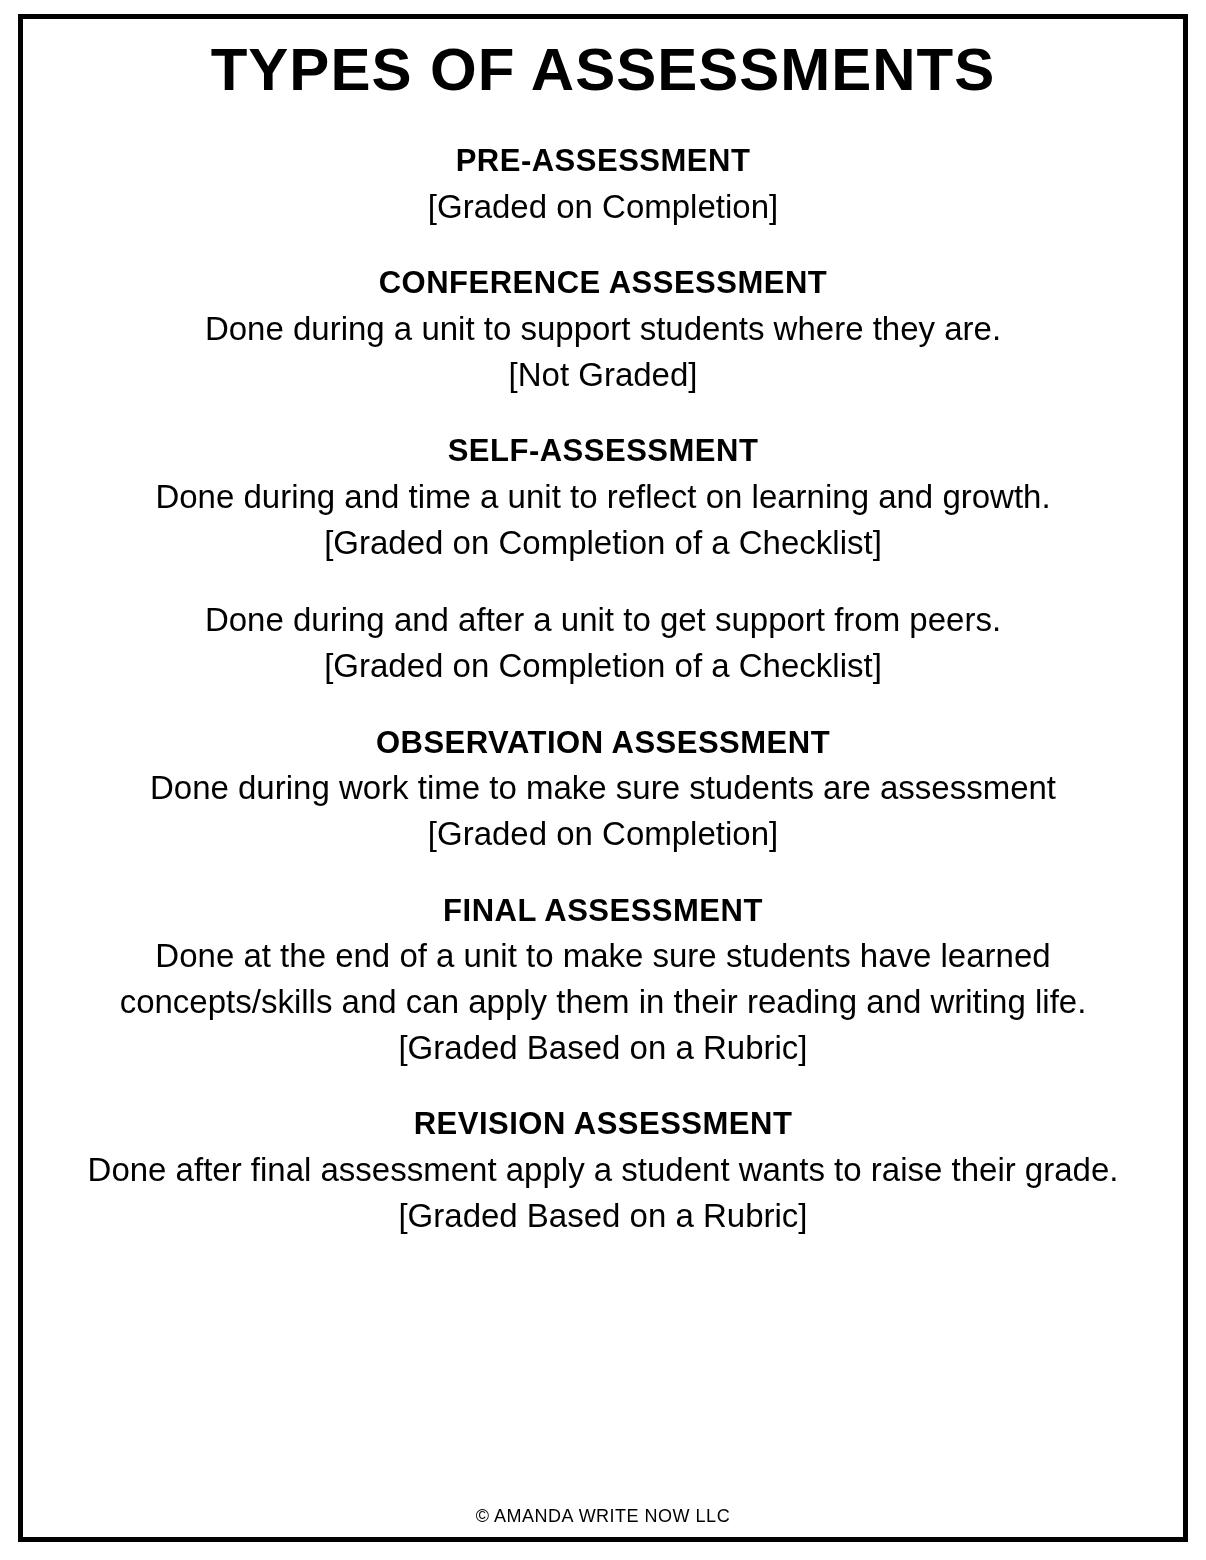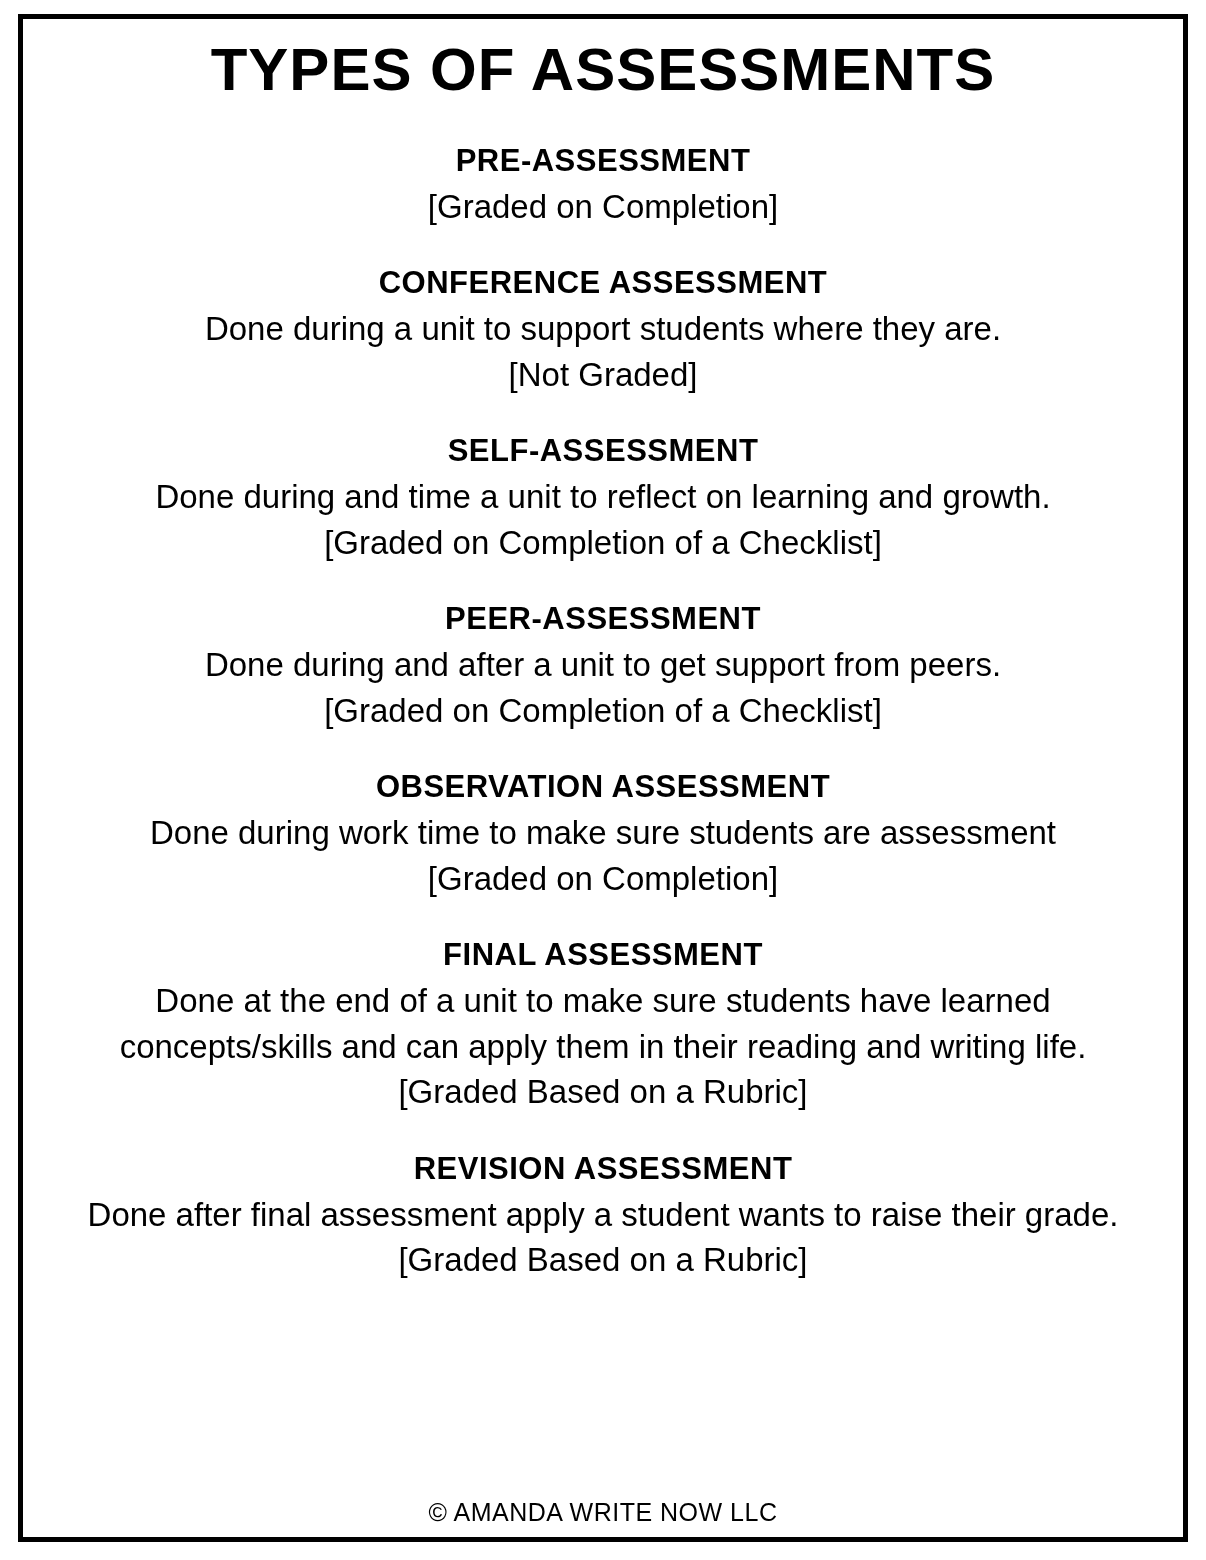--- a/index.html
+++ b/index.html
@@ -59,21 +59,21 @@
   }
   .section-description, .section-grading {
     font-size: 33px;
     font-weight: normal;
     line-height: 1.38;
     margin: 0 auto;
     max-width: 1090px;
   }
   .copyright {
     margin-top: auto;
-    font-size: 25px;
+    font-size: 18px;
     letter-spacing: 0.5px;
     padding-bottom: 4px;
   }
 </style>
 </head>
 <body>
 
 <div class="sheet">
   <div class="frame">
 
@@ -92,21 +92,20 @@
         <div class="section-grading">[Not Graded]</div>
       </div>
 
       <div class="section">
         <div class="section-heading">SELF-ASSESSMENT</div>
         <div class="section-description">Done during and time a unit to reflect on learning and growth.</div>
         <div class="section-grading">[Graded on Completion of a Checklist]</div>
       </div>
 
       <div class="section">
-        <div class="section-heading">PEER-ASSESSMENT</div>
         <div class="section-description">Done during and after a unit to get support from peers.</div>
         <div class="section-grading">[Graded on Completion of a Checklist]</div>
       </div>
 
       <div class="section">
         <div class="section-heading">OBSERVATION ASSESSMENT</div>
         <div class="section-description">Done during work time to make sure students are assessment</div>
         <div class="section-grading">[Graded on Completion]</div>
       </div>
 

